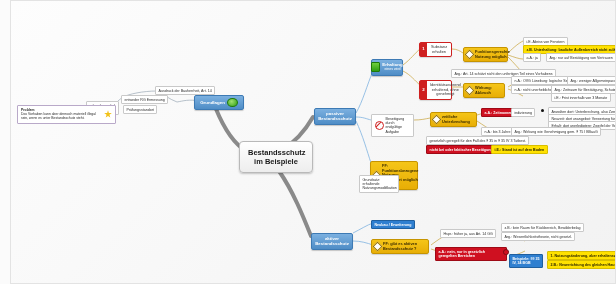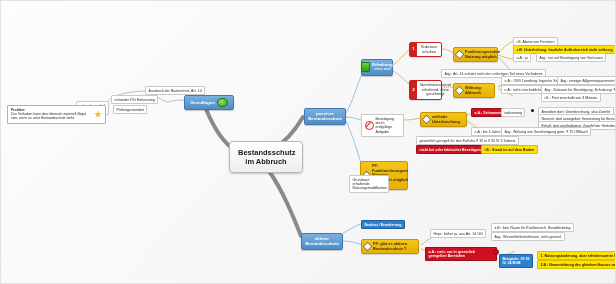--- a/index.html
+++ b/index.html
@@ -8,20 +8,21 @@
     background:#fbfbfb;
     font-family:"Liberation Sans",sans-serif;
     position:relative;
   }
   #canvas{
     position:absolute;inset:0;
     background:linear-gradient(135deg,#fdfdfd 0%,#f7f7f7 55%,#f2f2f2 100%);
     border:1px solid #e3e3e3;
     box-sizing:border-box;
     overflow:hidden;
+    margin-left:10px;
   }
   #edges{position:absolute;left:0;top:0;width:616px;height:284px;pointer-events:none;}
   .node{position:absolute;box-sizing:border-box;white-space:nowrap;}
 
   
   .central{
     background:linear-gradient(#ffffff,#ededed);
     border:1px solid #b9b9b9;border-radius:4px;
     color:#1a1a1a;font-weight:bold;font-size:7.5px;
     text-align:center;line-height:9px;
@@ -165,21 +166,21 @@
     <path d="M420,244 C428,238 434,234 440,232" stroke="#c7a23a" stroke-width="0.7" fill="none"></path>
     <path d="M420,248 C428,250 434,254 440,256" stroke="#c7a23a" stroke-width="0.7" fill="none"></path>
     <path d="M498,232 C505,228 510,226 514,225" stroke="#c7a23a" stroke-width="0.7" fill="none"></path>
     <path d="M498,234 C505,236 510,238 514,240" stroke="#c7a23a" stroke-width="0.7" fill="none"></path>
     <path d="M498,256 C505,254 510,252 514,250" stroke="#c7a23a" stroke-width="0.7" fill="none"></path>
     <path d="M498,258 C505,260 510,262 514,264" stroke="#c7a23a" stroke-width="0.7" fill="none"></path>
   </svg>
 
   <div class="node central" style="left:228px;top:140px;width:74px;">
     <div>Bestandsschutz</div>
-    <div>im Abbruch</div>
+    <div>im Beispiele</div>
   </div>
 
   <div class="node mainblue" style="left:183px;top:94px;width:50px;">
     <span>Grundlagen</span>
     <span class="ico ico-globe"></span>
   </div>
 
   <div class="node leaf" style="left:144px;top:85px;">Ausdruck der Bauherrheit, Art. 14</div>
   <div class="node leaf" style="left:110px;top:94px;">entweder RG Ermessung</div>
   <div class="node leaf wrap" style="left:75px;top:100px;width:33px;">oder als regelnd Prüfungspunkte</div>

